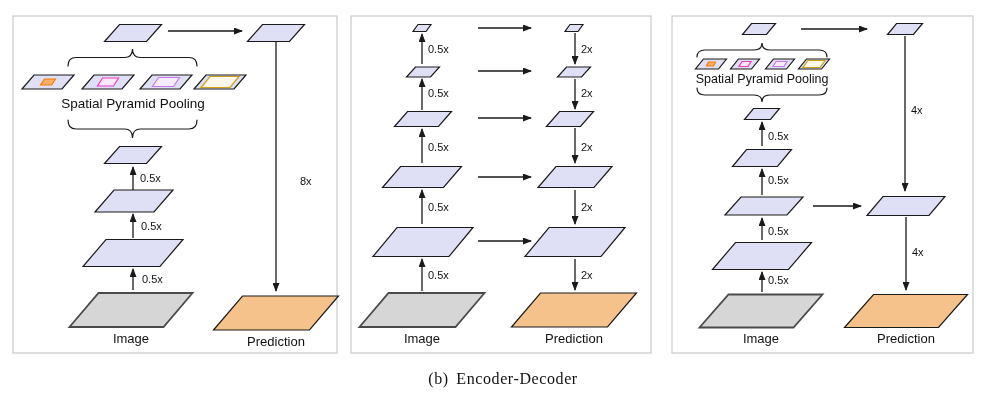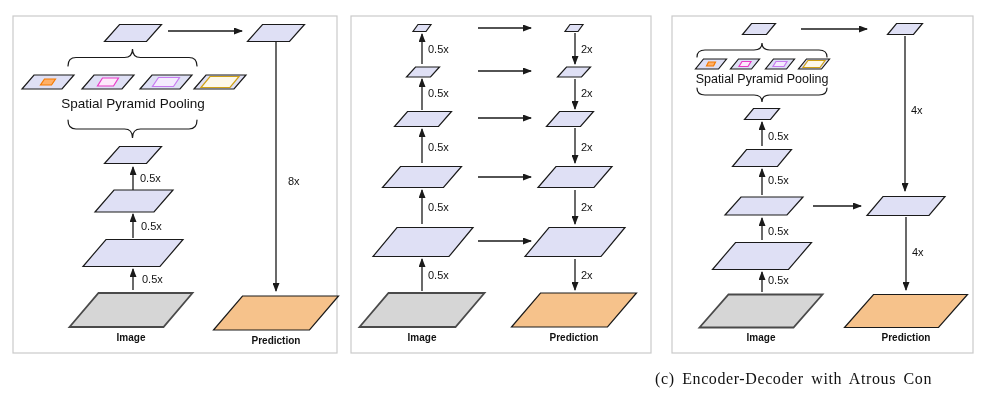--- a/index.html
+++ b/index.html
@@ -2,21 +2,21 @@
 <html><head>
 <meta charset="utf-8">
 <style>
   html,body{margin:0;padding:0;background:#fff;}
   .canvas{position:relative;width:987px;height:410px;background:#fff;overflow:hidden;
           font-family:"Liberation Sans", sans-serif;color:#111;}
   svg{position:absolute;left:0;top:0;}
   .lbl{position:absolute;font-size:11px;line-height:1;white-space:nowrap;
        transform:translateY(-50%);color:#111;}
   .lbl.ctr{transform:translate(-50%,-50%);}
-  .maplbl{font-size:10px;font-weight:bold;}
+  .maplbl{font-size:13px;}
   .spp-a{font-size:13.5px;}
   .spp-c{font-size:12.5px;}
   .caption{position:absolute;font-family:"Liberation Serif", serif;font-size:16px;
            letter-spacing:0.6px;word-spacing:3px;white-space:nowrap;color:#111;
            transform:translate(-50%,-50%);}
   .caption.leftanchor{transform:translateY(-50%);}
 </style>
 </head>
 <body>
 
@@ -105,40 +105,40 @@
       <path d="M 68 66 Q 68 57.5 76 57.5 L 124.5 57.5 Q 132.5 57.5 132.5 49 Q 132.5 57.5 140.5 57.5 L 189 57.5 Q 197 57.5 197 66" fill="none" stroke="#1a1a1a" stroke-width="1.2" stroke-linecap="round"></path>
       <path d="M 68 120 Q 68 129 76 129 L 124.5 129 Q 132.5 129 132.5 138 Q 132.5 129 140.5 129 L 189 129 Q 197 129 197 120" fill="none" stroke="#1a1a1a" stroke-width="1.2" stroke-linecap="round"></path>
       <path d="M 697 57 Q 697 50 705 50 L 754 50 Q 762 50 762 43 Q 762 50 770 50 L 819 50 Q 827 50 827 57" fill="none" stroke="#1a1a1a" stroke-width="1.2" stroke-linecap="round"></path>
       <path d="M 697 88 Q 697 95 705 95 L 754 95 Q 762 95 762 102 Q 762 95 770 95 L 819 95 Q 827 95 827 88" fill="none" stroke="#1a1a1a" stroke-width="1.2" stroke-linecap="round"></path>
     </svg>
 
   <span class="lbl ctr spp-a" style="left:133px;top:104px">Spatial Pyramid Pooling</span>
   <span class="lbl" style="left:140px;top:178px">0.5x</span>
   <span class="lbl" style="left:141px;top:226px">0.5x</span>
   <span class="lbl" style="left:142px;top:279px">0.5x</span>
-  <span class="lbl" style="left:288px;top:181px">8x</span>
+  <span class="lbl" style="left:300px;top:181px">8x</span>
   <span class="lbl ctr maplbl" style="left:131px;top:338px">Image</span>
   <span class="lbl ctr maplbl" style="left:276px;top:341px">Prediction</span>
 
   <span class="lbl" style="left:428px;top:49px">0.5x</span>
   <span class="lbl" style="left:428px;top:93px">0.5x</span>
   <span class="lbl" style="left:428px;top:147px">0.5x</span>
   <span class="lbl" style="left:428px;top:207px">0.5x</span>
   <span class="lbl" style="left:428px;top:275px">0.5x</span>
   <span class="lbl" style="left:581px;top:49px">2x</span>
   <span class="lbl" style="left:581px;top:93px">2x</span>
   <span class="lbl" style="left:581px;top:147px">2x</span>
   <span class="lbl" style="left:581px;top:207px">2x</span>
   <span class="lbl" style="left:581px;top:275px">2x</span>
   <span class="lbl ctr maplbl" style="left:422px;top:338px">Image</span>
   <span class="lbl ctr maplbl" style="left:574px;top:338px">Prediction</span>
+  <span class="caption" style="left:503px;top:379px">(b) Encoder-Decoder</span>
 
   <span class="lbl ctr spp-c" style="left:762px;top:79px">Spatial Pyramid Pooling</span>
   <span class="lbl" style="left:768px;top:136px">0.5x</span>
   <span class="lbl" style="left:768px;top:180px">0.5x</span>
   <span class="lbl" style="left:768px;top:231px">0.5x</span>
   <span class="lbl" style="left:768px;top:280px">0.5x</span>
   <span class="lbl" style="left:911px;top:110px">4x</span>
   <span class="lbl" style="left:912px;top:252px">4x</span>
   <span class="lbl ctr maplbl" style="left:761px;top:338px">Image</span>
   <span class="lbl ctr maplbl" style="left:906px;top:338px">Prediction</span>
-  <span class="caption leftanchor" style="left:655px;top:379px">(c) Encoder-Decoder with Atrous Con</span>
 </div>
 
 </body></html>

